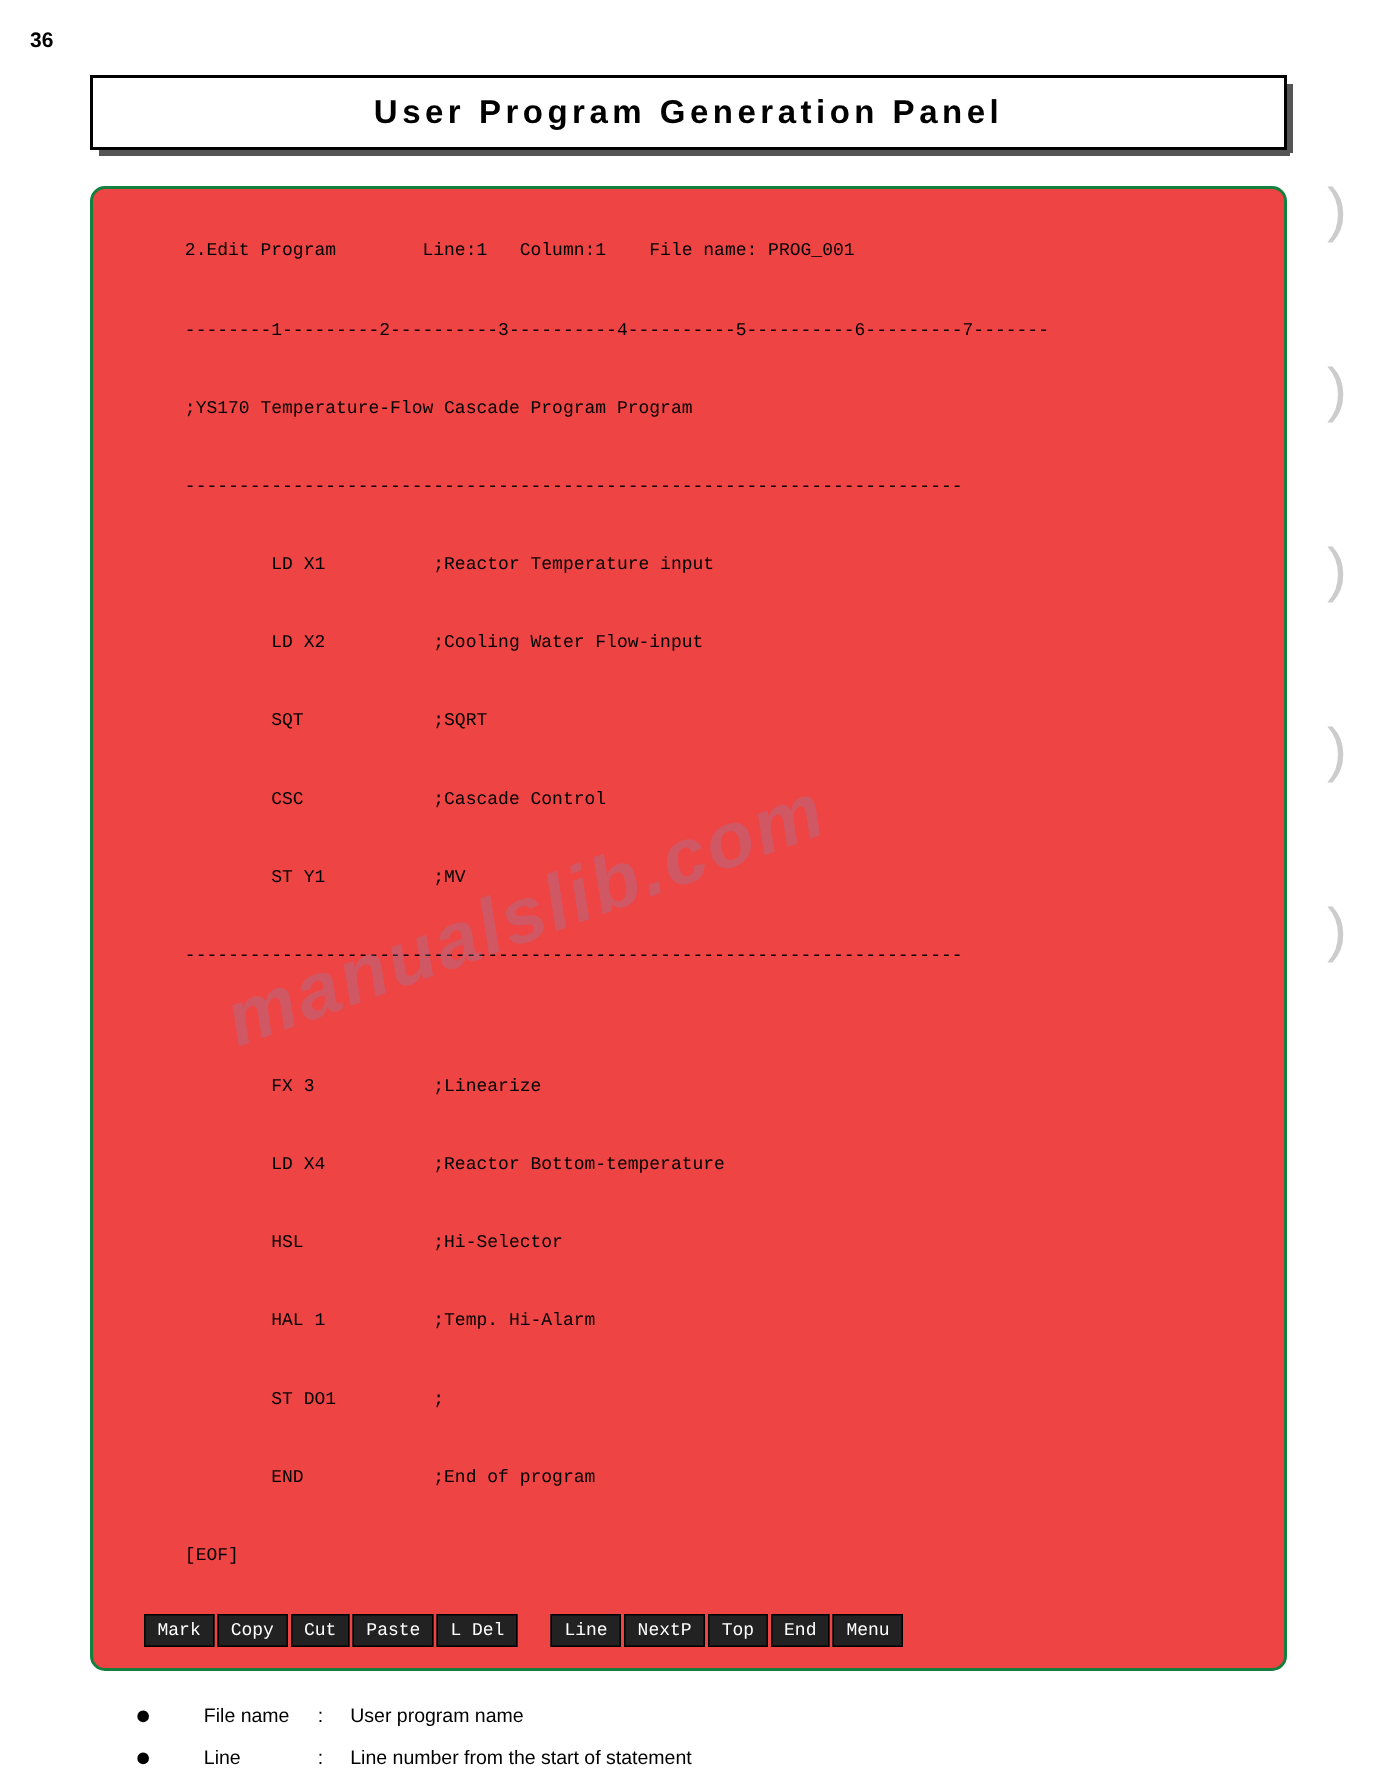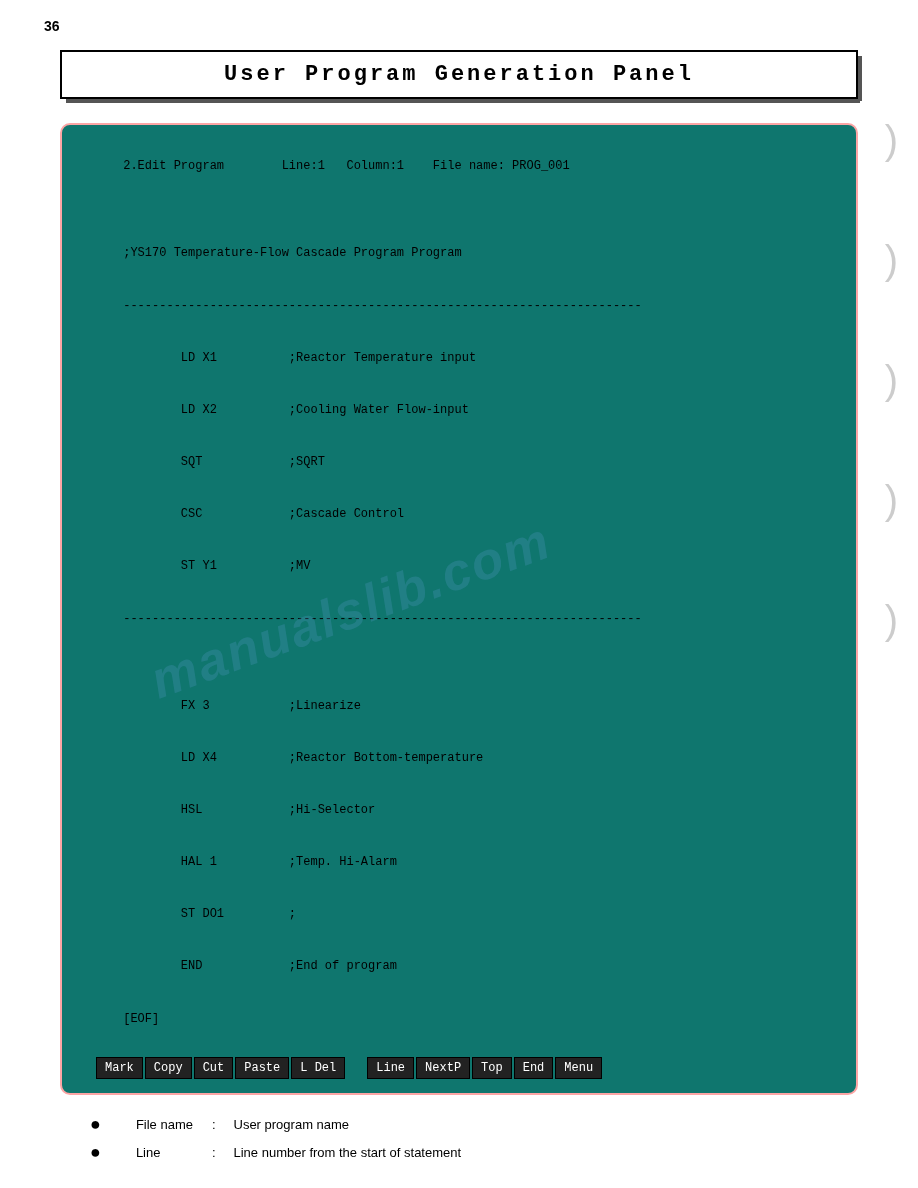--- a/index.html
+++ b/index.html
@@ -9,21 +9,21 @@
       background: #fff;
       font-family: Arial, sans-serif;
       font-size: 13px;
       color: #000;
       position: relative;
     }
 
     .page-number-top {
       position: absolute;
       top: 18px;
-      left: 44px;
+      left: 20px;
       font-size: 14px;
       font-weight: bold;
     }
 
     .main-content {
       padding: 14px 60px 20px 60px;
       position: relative;
     }
 
     
@@ -54,30 +54,30 @@
       top: 4px;
       bottom: -4px;
       width: 6px;
       background: #555;
       z-index: -1;
     }
     .title-box h1 {
       font-size: 22px;
       font-weight: bold;
       letter-spacing: 3px;
-      font-family: Liberation Mono, monospace;
+      font-family: Liberation Sans, sans-serif;
     }
 
     
     .terminal-panel {
-      border: 2px solid #fca5a5;
+      border: 2px solid #15803d;
       border-radius: 10px;
       padding: 16px 18px 14px 18px;
       margin: 10px 0 20px 0;
-      background: #0f766e;
+      background: #ef4444;
     }
 
     .code-area {
       font-family: 'Courier New', Courier, monospace;
       font-size: 12px;
       line-height: 1.45;
       white-space: pre;
       margin-bottom: 12px;
     }
 
@@ -179,20 +179,21 @@
 <div class="main-content">
 
   <div class="title-box">
     <h1>User  Program  Generation  Panel</h1>
   </div>
 
   <div class="terminal-panel">
     <div class="code-area">
       <span>2.Edit Program        Line:1   Column:1    File name: PROG_001</span>
       <br>
+      <span>--------1---------2----------3----------4----------5----------6---------7-------</span>
       <br>
       <span>;YS170 Temperature-Flow Cascade Program Program</span>
       <br>
       <span>------------------------------------------------------------------------</span>
       <br>
       <span>        LD X1          ;Reactor Temperature input</span>
       <br>
       <span>        LD X2          ;Cooling Water Flow-input</span>
       <br>
       <span>        SQT            ;SQRT</span>

